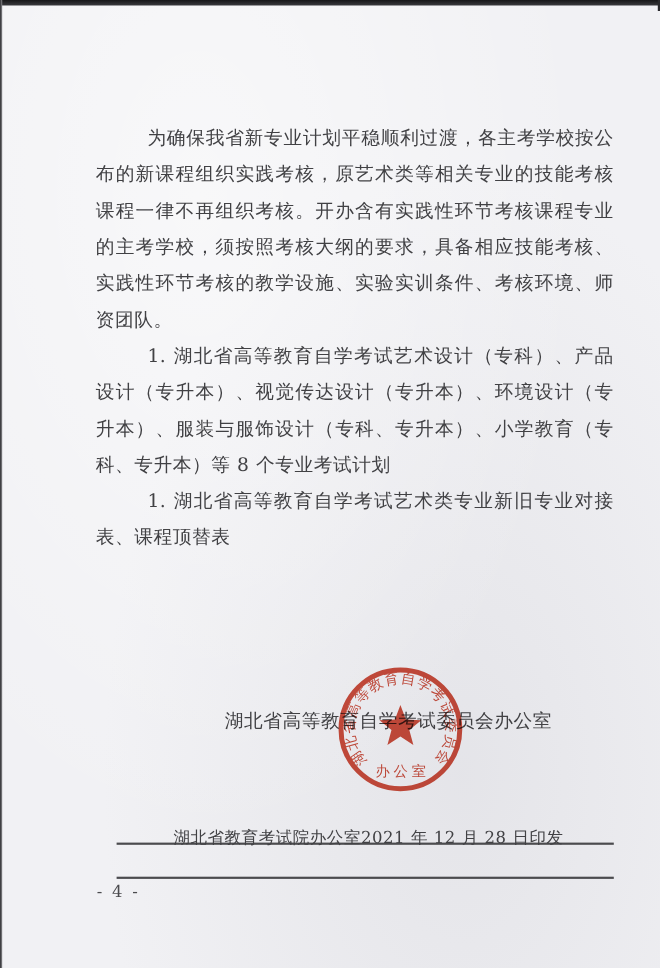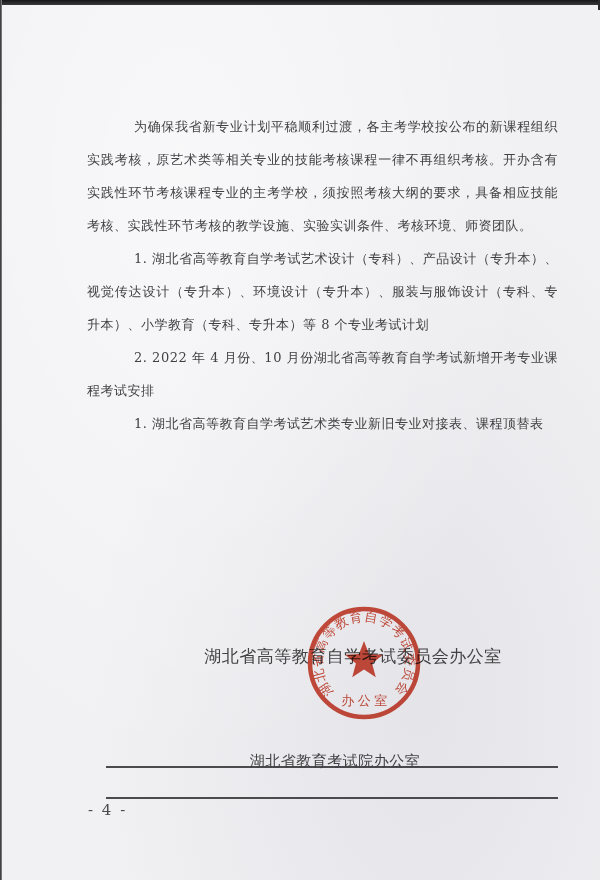--- a/index.html
+++ b/index.html
@@ -11,21 +11,21 @@
       radial-gradient(ellipse at 70% 80%, rgba(205,205,212,.35), rgba(205,205,212,0) 55%);
     font-family:"DejaVu Serif", serif;
     color:#414144;
   }
   .edge-top{position:absolute;top:0;left:0;width:100%;height:5px;background:linear-gradient(#161618,#3a3a3e);}
   .edge-left{position:absolute;top:0;left:0;width:2px;height:100%;background:linear-gradient(90deg,#2a2a2d,#8c8c90);}
   .edge-right{position:absolute;top:0;right:0;width:2px;height:10px;background:#2a2a2d;}
 
   .body-text{
     position:absolute;left:87px;top:110px;width:471px;
-    font-size:13px;line-height:33px;letter-spacing:.5px;
+    font-size:17px;line-height:33px;letter-spacing:.5px;
     text-align:justify;text-justify:inter-character;
   }
   .body-text p{margin:0;text-indent:47px;}
   .attach-label{margin-top:24px;}
 
   .signature{
     position:absolute;top:644px;left:0;width:600px;box-sizing:border-box;
     padding-left:106px;text-align:center;font-size:17px;letter-spacing:.5px;
   }
   .signature .issuer{line-height:24px;}
@@ -53,21 +53,20 @@
 <body>
 
 <div class="paper">
   <div class="edge-top"></div>
   <div class="edge-left"></div>
   <div class="edge-right"></div>
 
   <div class="body-text">
     <p>为确保我省新专业计划平稳顺利过渡，各主考学校按公布的新课程组织实践考核，原艺术类等相关专业的技能考核课程一律不再组织考核。开办含有实践性环节考核课程专业的主考学校，须按照考核大纲的要求，具备相应技能考核、实践性环节考核的教学设施、实验实训条件、考核环境、师资团队。</p>
     <p>1. 湖北省高等教育自学考试艺术设计（专科）、产品设计（专升本）、视觉传达设计（专升本）、环境设计（专升本）、服装与服饰设计（专科、专升本）、小学教育（专科、专升本）等 8 个专业考试计划</p>
-    <p>2. 2022 年 4 月份、10 月份湖北省高等教育自学考试新增开考专业课程考试安排</p>
     <p>1. 湖北省高等教育自学考试艺术类专业新旧专业对接表、课程顶替表</p>
   </div>
 
   <div class="signature">
     <div class="issuer">湖北省高等教育自学考试委员会办公室</div>
   </div>
 
   <div class="seal">
     <svg width="118" height="118" viewBox="0 0 118 118">
       <circle cx="59" cy="59" r="54" fill="none" stroke="#cc3f2c" stroke-width="4.5"></circle>
@@ -76,16 +75,17 @@
         <textPath href="#sealArc" startOffset="50%" text-anchor="middle">湖北省高等教育自学考试委员会</textPath>
       </text>
       <polygon fill="#cc3f2c" points="59,37 54,50.1 40,50.8 50.9,59.6 47.2,73.2 59,65.5 70.8,73.2 67.1,59.6 78,50.8 64,50.1"></polygon>
       <text x="61" y="101" font-size="13" fill="#cc3f2c" letter-spacing="3.5" text-anchor="middle">办公室</text>
     </svg>
   </div>
 
   <div class="footer-rule rule-top"></div>
   <div class="footer-row">
     <span>湖北省教育考试院办公室</span>
+    <span>2021 年 12 月 28 日印发</span>
   </div>
   <div class="footer-rule rule-bottom"></div>
   <div class="page-number">- 4 -</div>
 </div>
 
 </body></html>

